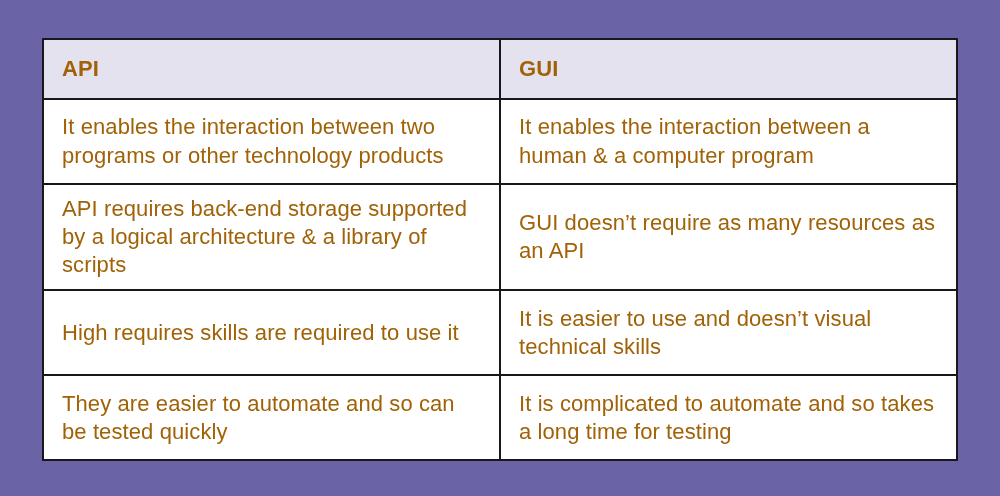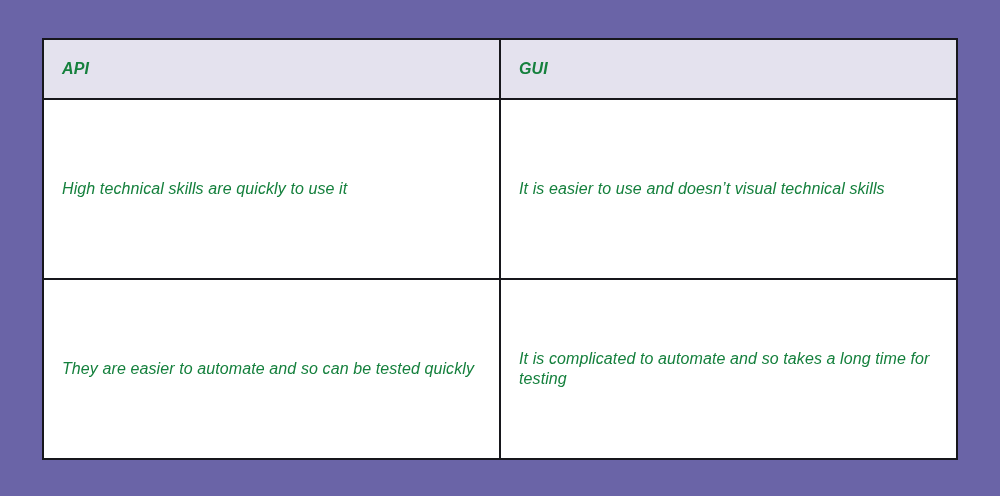--- a/index.html
+++ b/index.html
@@ -28,25 +28,24 @@
     table-layout: fixed;
     background: #ffffff;
   }
   table.compare-table th,
   table.compare-table td {
     border: 2px solid #17171c;
     width: 50%;
     padding: 10px 18px;
     vertical-align: middle;
     text-align: left;
-    color: #15803d;
-    font-size: 16px;
+    color: #a16207;
+    font-size: 22px;
     line-height: 1.28;
     letter-spacing: 0.1px;
-    font-style: italic;
   }
   table.compare-table thead th {
     background: #e4e2ee;
     font-weight: 700;
     height: 42px;
     padding-top: 8px;
     padding-bottom: 8px;
   }
   table.compare-table tbody td {
     background: #ffffff;
@@ -60,21 +59,29 @@
 <div class="canvas">
   <table class="compare-table">
     <thead>
       <tr>
         <th>API</th>
         <th>GUI</th>
       </tr>
     </thead>
     <tbody>
       <tr>
-        <td>High technical skills are quickly to use it</td>
+        <td>It enables the interaction between two programs or other technology products</td>
+        <td>It enables the interaction between a human &amp; a computer program</td>
+      </tr>
+      <tr>
+        <td>API requires back-end storage supported by a logical architecture &amp; a library of scripts</td>
+        <td>GUI doesn’t require as many resources as an API</td>
+      </tr>
+      <tr>
+        <td>High requires skills are required to use it</td>
         <td>It is easier to use and doesn’t visual technical skills</td>
       </tr>
       <tr>
         <td>They are easier to automate and so can be tested quickly</td>
         <td>It is complicated to automate and so takes a long time for testing</td>
       </tr>
 
     </tbody>
   </table>
 </div>

